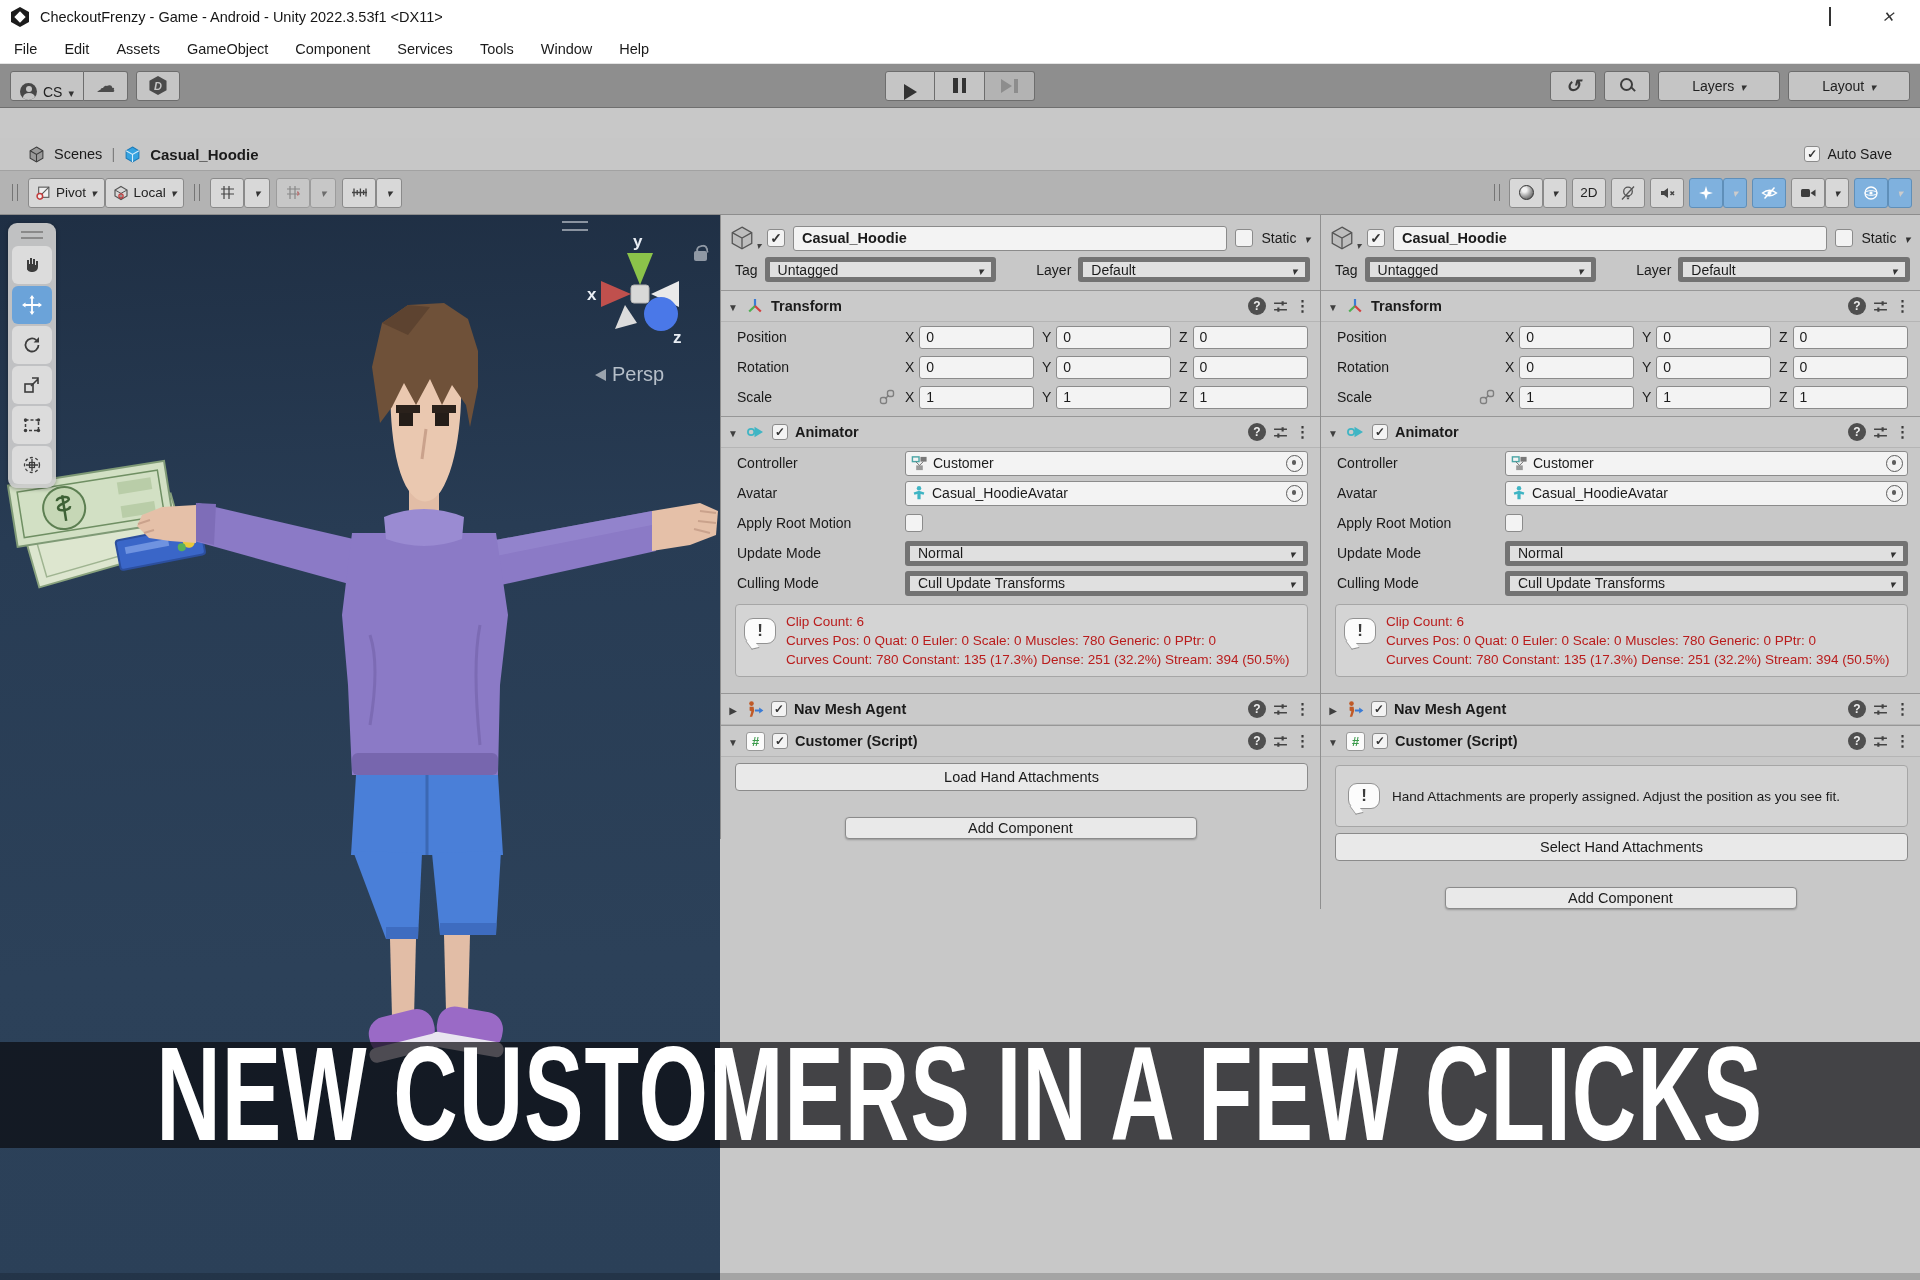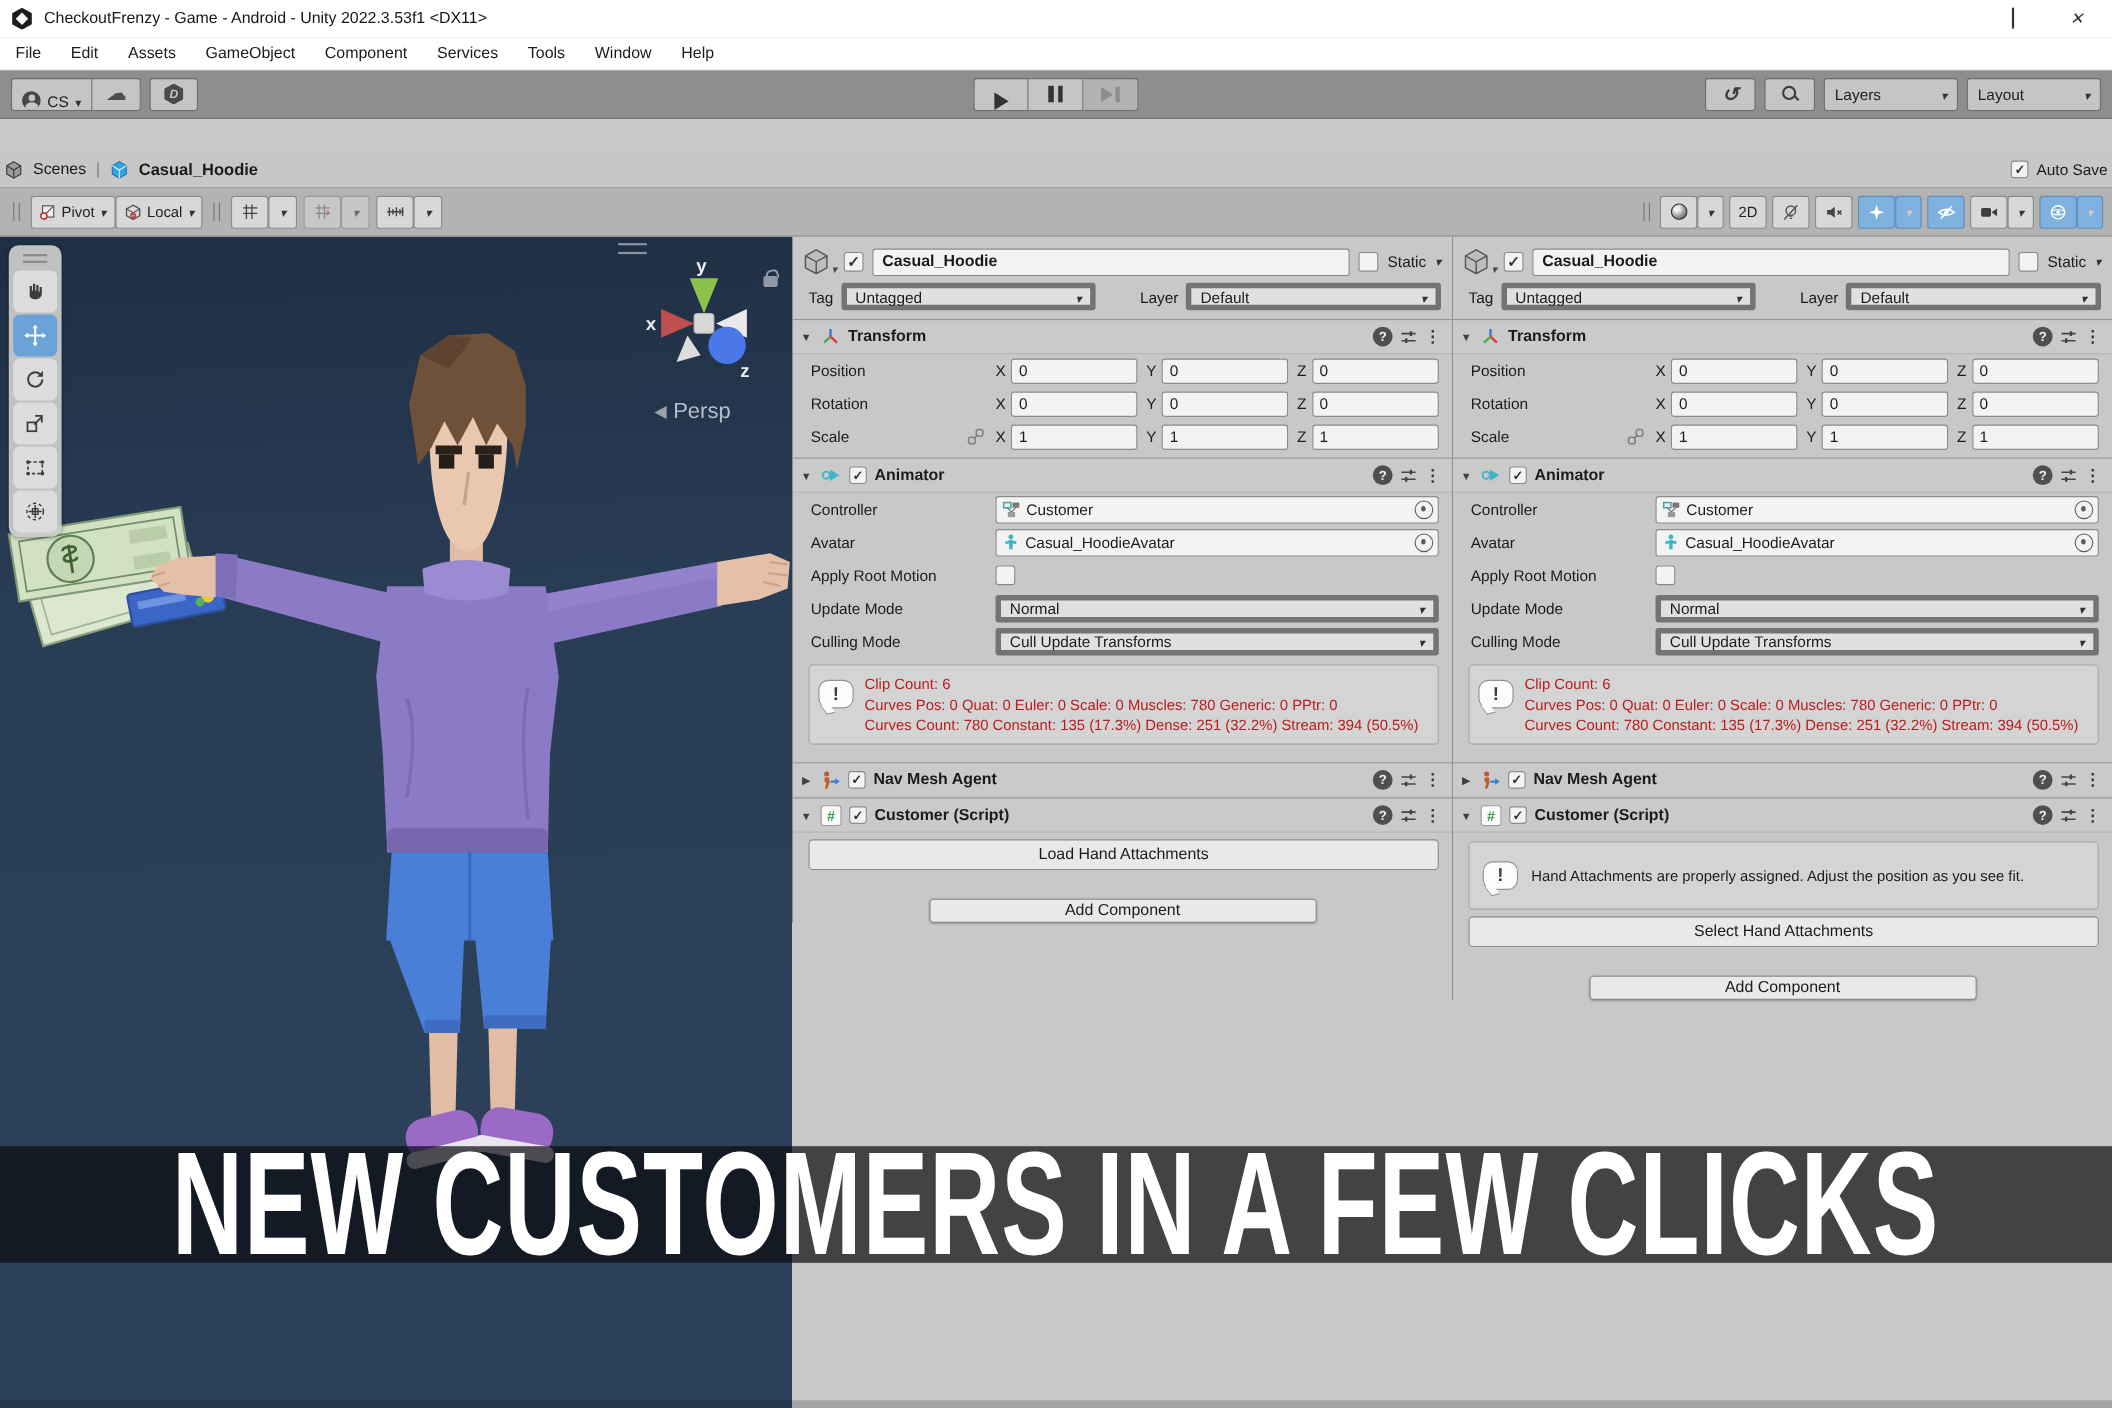--- a/index.html
+++ b/index.html
@@ -49,35 +49,35 @@
   .pause-ic { display:flex; gap:4px; } .pause-ic i { width:4.5px; height:15px; background:#333; }
   .step-ic { display:flex; align-items:center; gap:2px; }
   .step-ic::before { content:""; width:0; height:0; border-left:11px solid #8d8d8d; border-top:7px solid transparent; border-bottom:7px solid transparent; }
   .step-ic::after { content:""; width:3.5px; height:14px; background:#8d8d8d; }
   .tb-btn.disabled { background:#b3b3b3; }
   #tb-right { margin-left:auto; display:flex; gap:8px; align-items:center; }
   .hist-ic::after { content:"\21BA"; font-size:18px; font-weight:bold; color:#3d3d3d; }
   .search-ic { width:17px; height:17px; position:relative; }
   .search-ic::before { content:""; position:absolute; left:1px; top:1px; width:9px; height:9px; border:2px solid #3d3d3d; border-radius:50%; }
   .search-ic::after { content:""; position:absolute; left:11px; top:11px; width:6px; border-bottom:2.6px solid #3d3d3d; transform:rotate(45deg); }
-  .dd-wide { width:122px; justify-content:space-between; padding:0 9px; }
+  .dd-wide { width:122px; padding:0 9px; }
 
   
   #tabrow { left:0; top:108px; width:1920px; height:30px; background:#9b9b9b; z-index:30;
             display:flex; align-items:center; border-bottom:1px solid #8a8a8a; }
   #scene-tab { height:30px; background:#a9a9a9; display:flex; align-items:center; gap:7px; padding:0 70px 0 12px; font-size:14.5px; }
   .grid-ic { width:13px; height:13px; border:1.5px solid #3f3f3f; position:relative; }
   .grid-ic::before{ content:""; position:absolute; left:3.2px; top:-1px; bottom:-1px; border-left:1.5px solid #3f3f3f; box-shadow:3.6px 0 0 -0.1px #3f3f3f;}
   .grid-ic::after{ content:""; position:absolute; top:3.2px; left:-1px; right:-1px; border-top:1.5px solid #3f3f3f; box-shadow:0 3.6px 0 -0.1px #3f3f3f;}
   .kebab { margin-left:auto; padding:0 14px; color:#2f2f2f; }
   .kebab::after { content:"\22EE"; font-size:15px; font-weight:bold; }
 
   
   #crumbrow { left:0; top:138px; width:1920px; height:33px; background:#c7c7c7; z-index:30;
-              display:flex; align-items:center; gap:9px; padding:0 4px; font-size:14.5px; border-bottom:1px solid #a2a2a2; }
+              display:flex; align-items:center; gap:9px; padding:0 28px; font-size:14.5px; border-bottom:1px solid #a2a2a2; }
   .crumb-sep { color:#7c7c7c; }
   .crumb-current { font-weight:bold; font-size:15px; }
   #autosave { margin-left:auto; display:flex; align-items:center; gap:7px; font-size:14px; }
 
   
   .cb { width:18px; height:18px; background:#f3f3f3; border:1px solid #8b8b8b; border-radius:3px;
         display:inline-flex; align-items:center; justify-content:center; flex:none; }
   .cb.checked::after { content:"\2713"; font-size:14px; font-weight:bold; color:#333; }
   .cb.small { width:16px; height:16px; } .cb.small.checked::after{ font-size:12px; }
 

